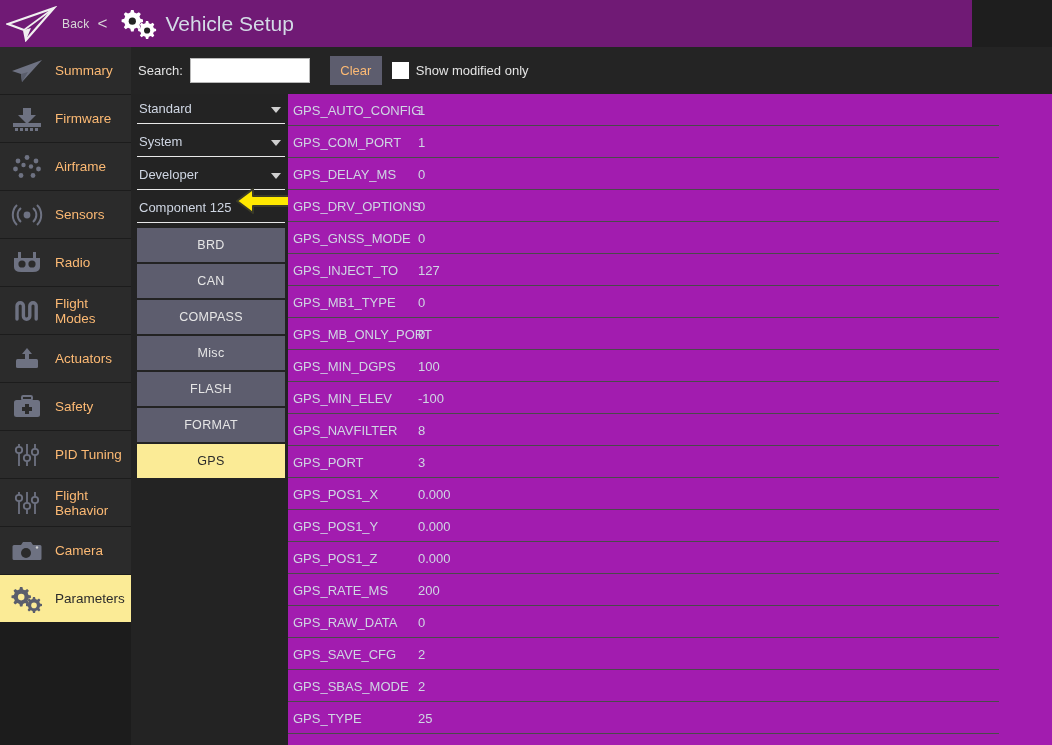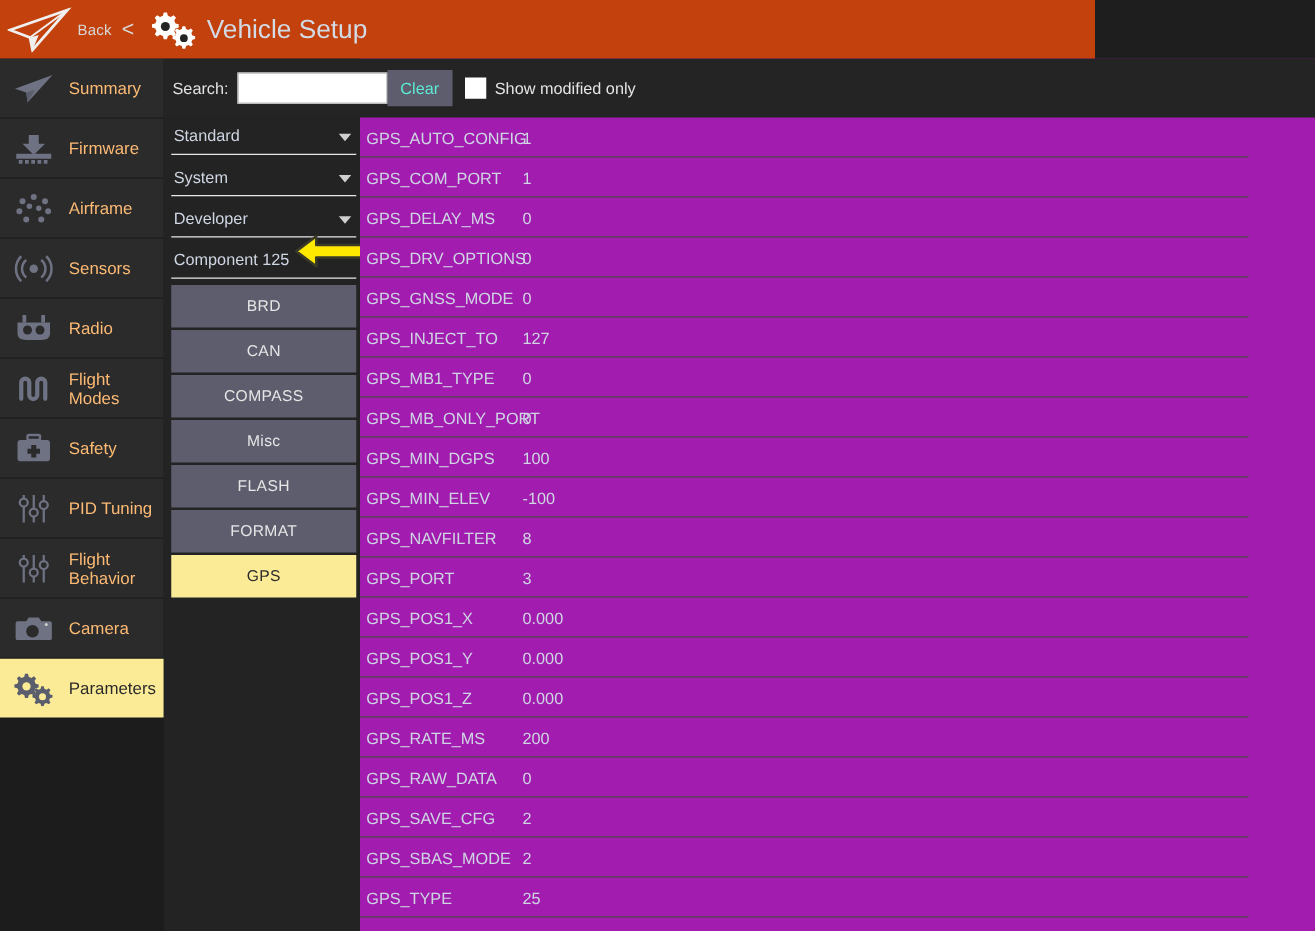--- a/index.html
+++ b/index.html
@@ -5,22 +5,22 @@
   * { box-sizing: border-box; margin: 0; padding: 0; }
   html, body {
     width: 1052px; height: 745px;
     background: #1e1e1e;
     font-family: "Liberation Sans", sans-serif;
     overflow: hidden;
   }
   #app { position: relative; width: 1052px; height: 745px; background: #1e1e1e; }
 
   
-  .header { position: absolute; left: 0; top: 0; width: 876px; height: 47px;
-            background: #c2410c; display: flex; align-items: center; }
+  .header { position: absolute; left: 0; top: 0; width: 972px; height: 47px;
+            background: #701a75; display: flex; align-items: center; }
   .plane-logo { margin-left: 6px; width: 52px; height: 36px; }
   .back-label { color: #d8d8d8; font-size: 12px; margin-left: 4px; letter-spacing: .2px; }
   .back-caret { color: #d8d8d8; font-size: 17px; margin-left: 8px; font-weight: 300; }
   .gears-head { margin-left: 10px; width: 40px; height: 34px; }
   .page-title { color: #d3dbe6; font-size: 21px; margin-left: 8px; font-weight: 400; }
 
   
   .sidebar { position: absolute; left: 0; top: 47px; width: 131px; height: 698px; background: #1c1c1c; }
   .side-item { position: relative; height: 47px; width: 131px; background: #2b2b2b;
                margin-bottom: 1px; display: flex; align-items: center; }
@@ -56,22 +56,22 @@
   .pname { color: #cfd6e3; font-size: 13px; margin-left: 5px; width: 125px; flex: 0 0 auto; }
   .pval  { color: #cfd6e3; font-size: 13px; }
 
   
   .searchrow { position: absolute; left: 131px; top: 47px; width: 921px; height: 47px;
                display: flex; align-items: center; background: #242424; }
   .s-label { color: #e2e2e2; font-size: 13px; margin-left: 7px; }
   .s-input { margin-left: 7px; width: 120px; height: 25px; background: #ffffff;
              border: 1px solid #b8b8b8; outline: none; font-size: 12px; padding: 0 3px;
              font-family: "Liberation Sans", sans-serif; }
-  .s-clear { margin-left: 0; width: 52px; height: 29px; background: #5d5d6e;
-             color: #5eead4; font-size: 13px; border: none; cursor: pointer;
+  .s-clear { margin-left: 20px; width: 52px; height: 29px; background: #5d5d6e;
+             color: #fdba74; font-size: 13px; border: none; cursor: pointer;
              font-family: "Liberation Sans", sans-serif; }
   .s-check { margin-left: 10px; width: 17px; height: 17px; background: #ffffff; }
   .s-chklabel { color: #e4e4e4; font-size: 13px; margin-left: 7px; }
 </style>
 </head>
 <body>
 
 <div id="app">
 
   <div class="header">
@@ -172,20 +172,29 @@
     <div class="side-item">
       <span class="side-icon">
         <svg viewBox="0 0 34 26" width="34" height="26" fill="none" stroke="#6e7282" stroke-width="3.4" stroke-linecap="round">
           <path d="M7 21 V8 a3.2 3.2 0 0 1 6.4 0 V18 a3.2 3.2 0 0 0 6.4 0 V8 a3.2 3.2 0 0 1 6.4 0 V21"></path>
         </svg>
       </span>
       <span class="side-label">Flight Modes</span>
     </div>
 
 
+    <div class="side-item">
+      <span class="side-icon">
+        <svg viewBox="0 0 34 26" width="34" height="26" fill="#6e7282">
+          <path d="M17 2 l5 6 h-3 v5 h-4 V8 h-3z"></path>
+          <rect x="6" y="13" width="22" height="9" rx="1.5"></rect>
+        </svg>
+      </span>
+      <span class="side-label">Actuators</span>
+    </div>
 
     <div class="side-item">
       <span class="side-icon">
         <svg viewBox="0 0 34 26" width="34" height="26">
           <rect x="12" y="2" width="10" height="4" rx="1.2" fill="none" stroke="#6e7282" stroke-width="2"></rect>
           <rect x="4" y="6" width="26" height="17" rx="2.5" fill="#6e7282"></rect>
           <path d="M15 10 h4 v3 h3 v4 h-3 v3 h-4 v-3 h-3 v-4 h3z" fill="#2b2b2b"></path>
         </svg>
       </span>
       <span class="side-label">Safety</span>

